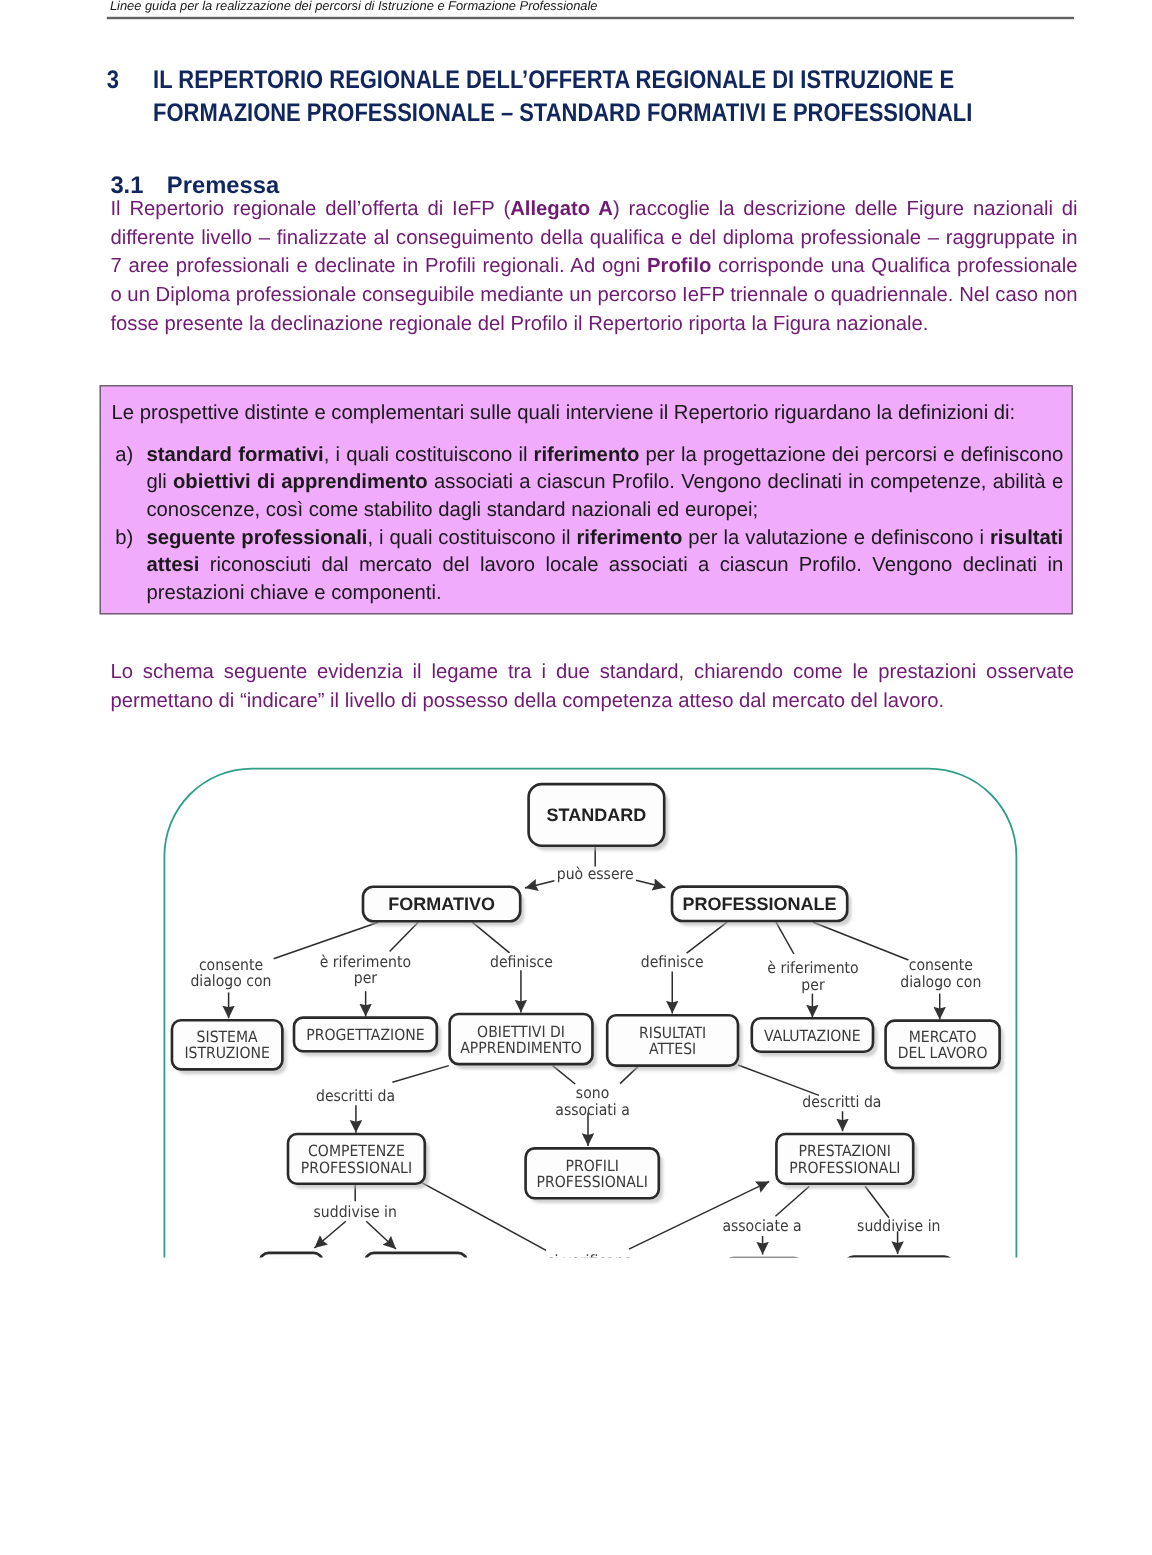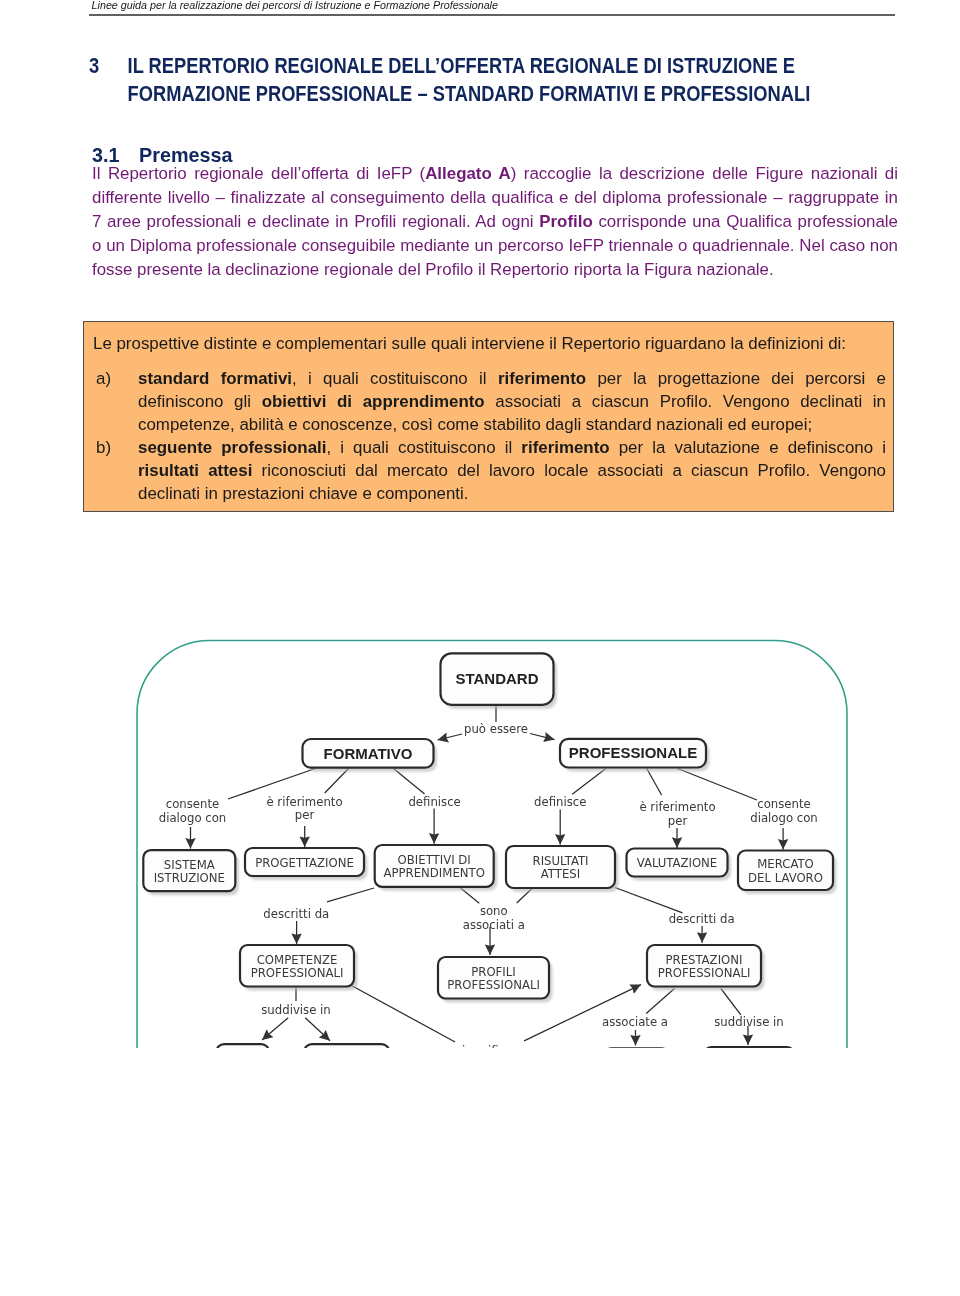--- a/index.html
+++ b/index.html
@@ -25,27 +25,27 @@
 
   
   .para{position:absolute;color:#701a75;font-size:17px;line-height:24px;text-align:justify;}
   .para b{font-weight:bold;}
 
   .p1{left:92px;top:162px;width:806px;font-size:16.9px;}
   .p2{left:92px;top:548px;width:803px;font-size:16.9px;line-height:23.5px;}
 
   
   .boxed{position:absolute;left:83px;top:321px;width:811px;height:191px;border:1.6px solid #4f4f4f;
-         box-sizing:border-box;background:#fdba74;}
+         box-sizing:border-box;background:#f0abfc;}
   .bx-intro{position:absolute;left:9px;top:10px;width:793px;font-size:16.9px;color:#1a1a1a;line-height:23px;}
   .bx-item{position:absolute;left:9px;top:44.5px;width:793px;font-size:16.9px;color:#1a1a1a;
            line-height:23px;text-align:justify;}
   .bx-item.b2{top:113.5px;}
   .bx-item .mark{position:absolute;left:3px;top:0;}
-  .bx-item .itxt{display:block;margin-left:45px;}
+  .bx-item .itxt{display:block;margin-left:29px;}
   .bx-item b{font-weight:bold;}
 
   
   .diagram{position:absolute;left:0;top:0;width:960px;height:1296px;border-radius:27px;}
   .diagram svg{display:block;}
   .nbox{fill:#fdfdfd;stroke:#2a2a2a;stroke-width:2.2;}
   .nbox-sh{fill:#b4b4b4;stroke:none;opacity:.62;filter:url(#softblur);}
   .ntext{font-family:"DejaVu Sans",sans-serif;font-stretch:condensed;fill:#3a3a3a;text-anchor:middle;}
   .ntext.bold{font-family:"Liberation Sans",sans-serif;font-stretch:normal;font-weight:bold;fill:#222;}
   .edge{stroke:#2b2b2b;stroke-width:1.25;fill:none;}
@@ -83,20 +83,21 @@
     <div class="bx-item">
       <span class="mark">a)</span>
       <span class="itxt"><b>standard formativi</b>, i quali costituiscono il <b>riferimento</b> per la progettazione dei percorsi e definiscono gli <b>obiettivi di apprendimento</b> associati a ciascun Profilo. Vengono declinati in competenze, abilità e conoscenze, così come stabilito dagli standard nazionali ed europei;</span>
     </div>
     <div class="bx-item b2">
       <span class="mark">b)</span>
       <span class="itxt"><b>seguente professionali</b>, i quali costituiscono il <b>riferimento</b> per la valutazione e definiscono i <b>risultati attesi</b> riconosciuti dal mercato del lavoro locale associati a ciascun Profilo. Vengono declinati in prestazioni chiave e componenti.</span>
     </div>
   </div>
 
+  <div class="para p2">Lo schema seguente evidenzia il legame tra i due standard, chiarendo come le prestazioni osservate permettano di “indicare” il livello di possesso della competenza atteso dal mercato del lavoro.</div>
 
   <div class="diagram">
     <svg id="diagram-svg" width="960" height="1296" viewBox="0 0 960 1296" xmlns="http://www.w3.org/2000/svg">
         <defs>
           <marker id="arrowhead" markerUnits="userSpaceOnUse" markerWidth="13" markerHeight="12" refX="10.6" refY="5.2" orient="auto">
             <path d="M0,0 L10.6,5.2 L0,10.4 L1.4,5.2 z" fill="#333"></path>
           </marker>
           <filter id="softblur" x="-30%" y="-30%" width="170%" height="170%">
             <feGaussianBlur stdDeviation="1.15"></feGaussianBlur>
           </filter>

